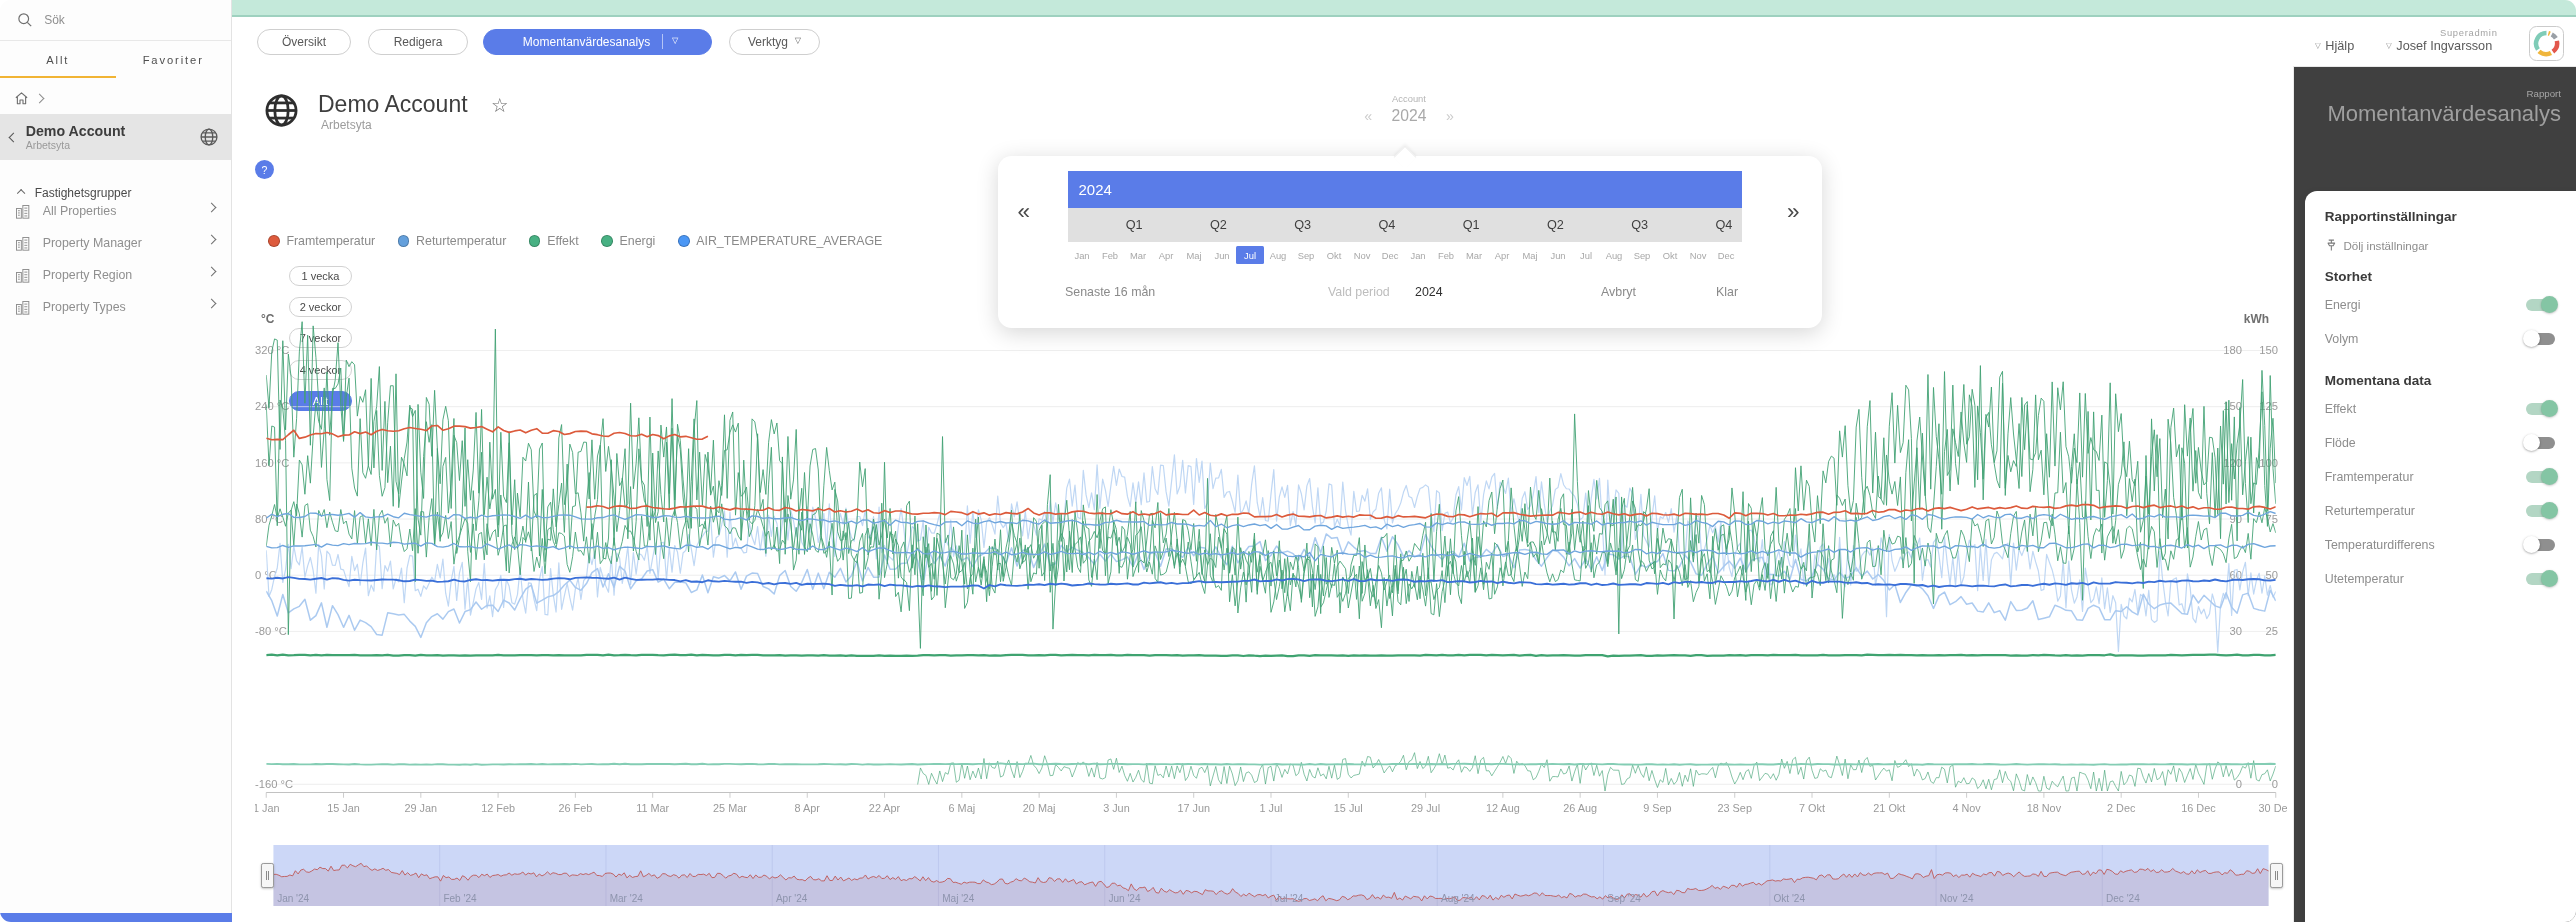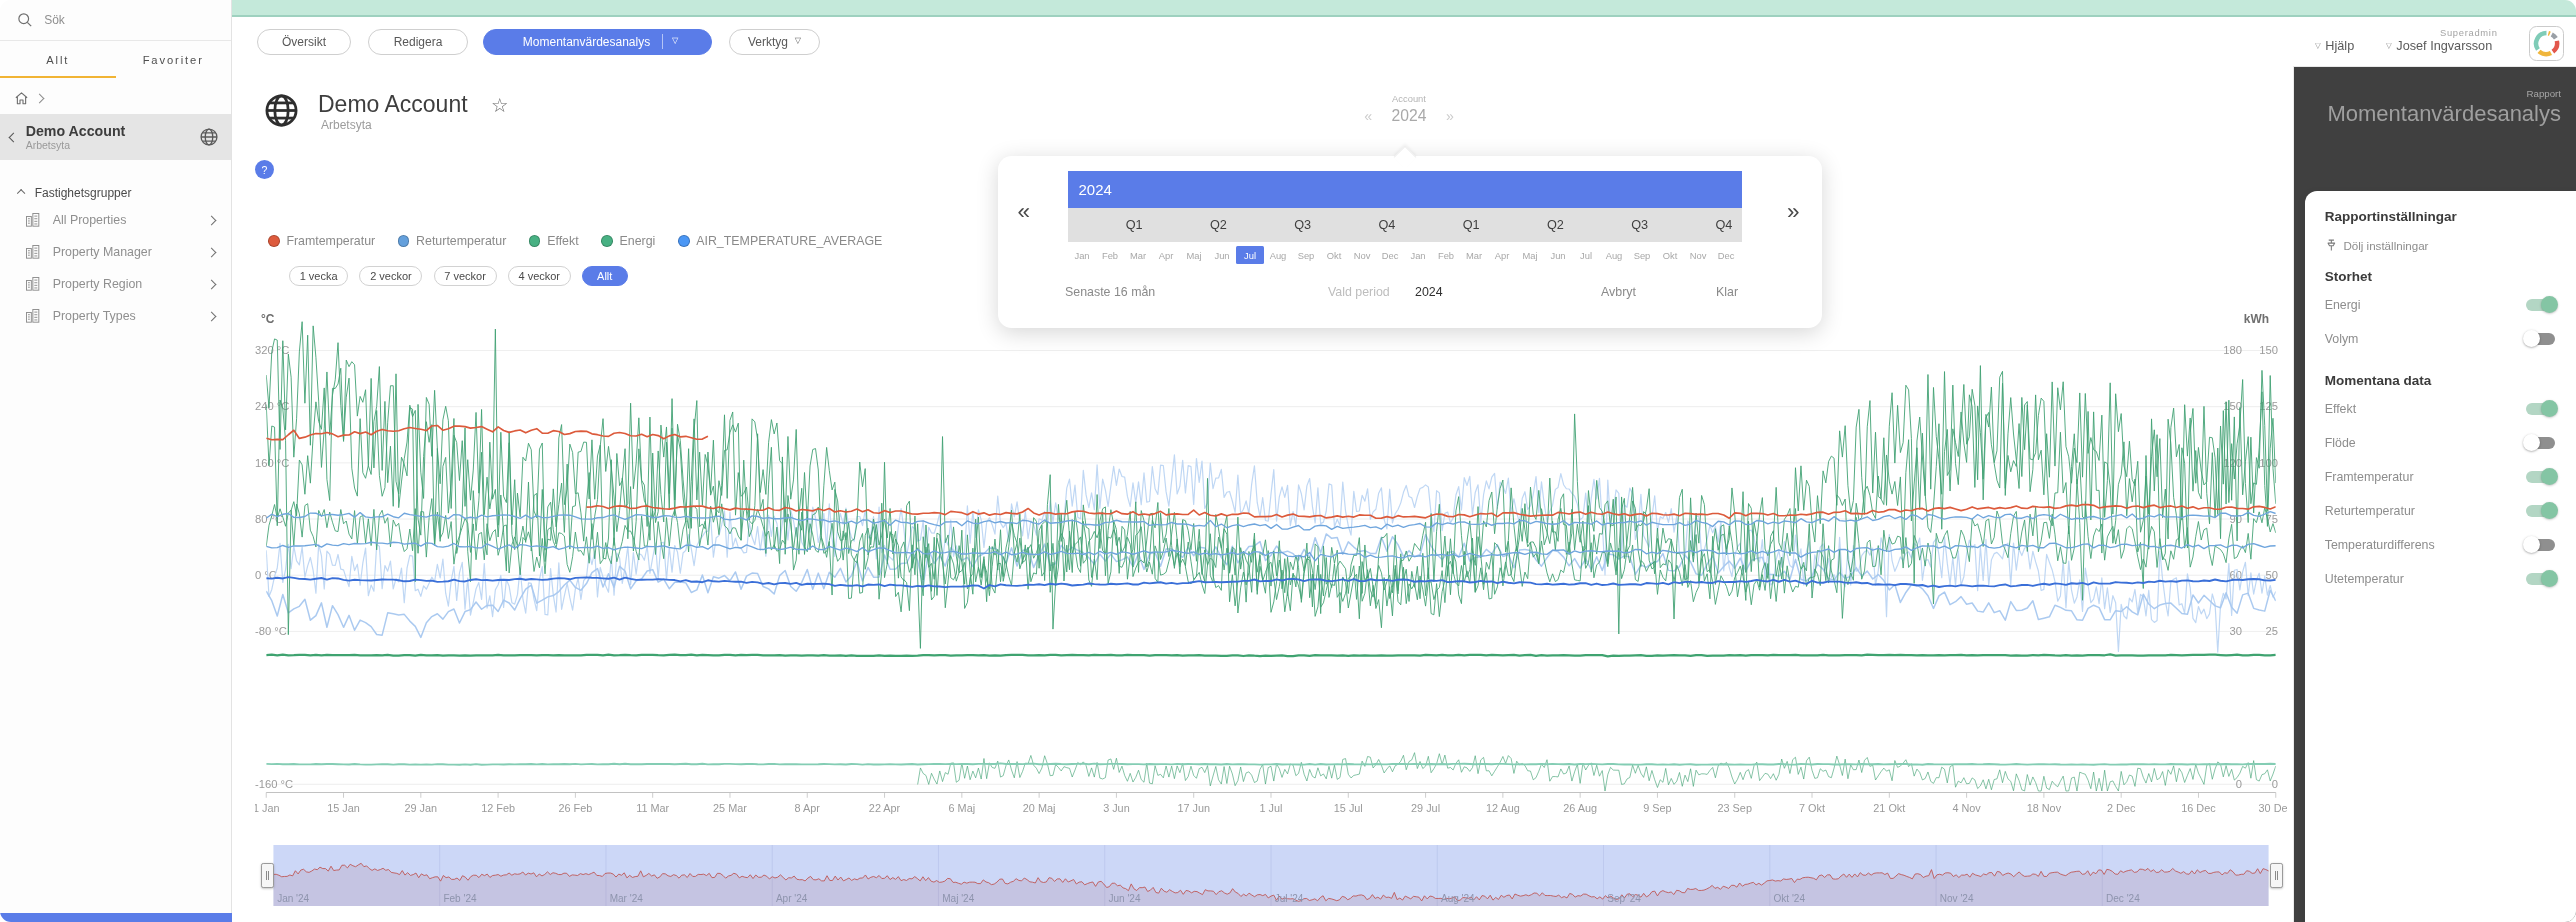--- a/index.html
+++ b/index.html
@@ -18,21 +18,21 @@
   .crumbs{position:absolute;left:13.5px;top:91px;display:flex;align-items:center;gap:7.5px;}
   .acct{position:absolute;left:0;top:114px;width:100%;height:46px;background:#e5e5e5;display:flex;align-items:center;}
   .acct-name{font-size:14.2px;color:#3d3d3d;font-weight:600;line-height:1.15;}
   .acct-sub{font-size:10.5px;color:#9a9a9a;}
   .chev{display:inline-block;width:6px;height:6px;border-right:1.5px solid #777;border-bottom:1.5px solid #777;}
   .chev-r{transform:rotate(-45deg);}
   .chev-l{transform:rotate(135deg);}
   .chev-u{transform:rotate(-135deg);width:5.2px;height:5.2px;}
   .sec-head{position:absolute;left:18px;top:186px;display:flex;align-items:center;gap:10.5px;font-size:12px;color:#4a4a4a;}
   .group-list{position:absolute;left:0;top:204px;width:100%;}
-  .group-item{height:32px;display:flex;align-items:center;padding-left:25px;cursor:pointer;}
+  .group-item{height:32px;display:flex;align-items:flex-start;padding-left:15px;cursor:pointer;}
   .group-label{margin-left:12px;font-size:12.4px;color:#8f8f8f;flex:1;}
   .group-item .chev{margin-right:16.5px;border-color:#6f6f6f;}
   .side-bottom{position:absolute;left:0;top:913px;width:232px;height:9.7px;background:#5a7ce8;}
 
   
   .greenbar{position:absolute;left:232px;top:0;width:2344px;height:15px;background:#c4e9da;border-bottom:2.2px solid #9ed1bf;}
   .pill{position:absolute;top:28.5px;height:26px;box-sizing:border-box;border:1.1px solid #cfcfcf;border-radius:13.5px;
         background:#fff;color:#585858;font-size:12px;display:flex;align-items:center;justify-content:center;padding:0 19.5px;cursor:pointer;}
   .pill.primary{background:#5a7ce8;border-color:#5a7ce8;color:#fff;padding:0 12px 0 18px;}
   .pill .sep{width:0.7px;height:15px;background:rgba(255,255,255,.55);margin:0 9px 0 12px;}
@@ -67,21 +67,21 @@
   .m-cell.active{background:#5a7ce8;color:#fff;border-radius:1.5px;}
   .pk-nav{position:absolute;top:43px;font-size:22.5px;color:#4a4a4a;cursor:pointer;}
   .pk-foot{position:absolute;left:0;top:129px;width:100%;height:30px;font-size:12.4px;color:#8a8a8a;}
   .pk-foot span{position:absolute;cursor:pointer;}
 
   
   .legend{position:absolute;left:268px;top:234px;display:flex;align-items:center;gap:22.5px;}
   .leg-item{display:flex;align-items:center;gap:6.7px;cursor:pointer;}
   .leg-dot{width:9.7px;height:9.7px;border-radius:50%;border:1.9px solid rgba(0,0,0,.22);}
   .leg-label{font-size:12.4px;color:#8a8a8a;}
-  .ranges{position:absolute;left:289px;top:266px;display:flex;gap:11.2px;}
+  .ranges{position:absolute;left:289px;top:266px;display:flex;gap:11.2px;flex-direction:column;}
   .rbtn{border:1.1px solid #d2d2d2;border-radius:10.5px;background:#fff;color:#4a4a4a;font-size:11px;padding:3px 9.7px;cursor:pointer;font-family:inherit;}
   .rbtn.active{background:#5a7ce8;border-color:#5a7ce8;color:#fff;padding:3px 14.2px;}
 
   
   .chart-wrap{position:absolute;left:255px;top:307px;width:2032px;height:517px;}
   .scrub-wrap{position:absolute;left:255px;top:845px;width:2032px;height:61px;}
   .sc-handle{position:absolute;width:10.5px;height:22.5px;top:863px;background:#f6f6f6;border:0.7px solid #9a9a9a;border-radius:2.2px;
              box-shadow:0 0.7px 2.2px rgba(0,0,0,.25);cursor:ew-resize;display:flex;align-items:center;justify-content:center;gap:1.5px;}
   .sc-handle i{display:block;width:0.7px;height:9px;background:#8a8a8a;}
 

